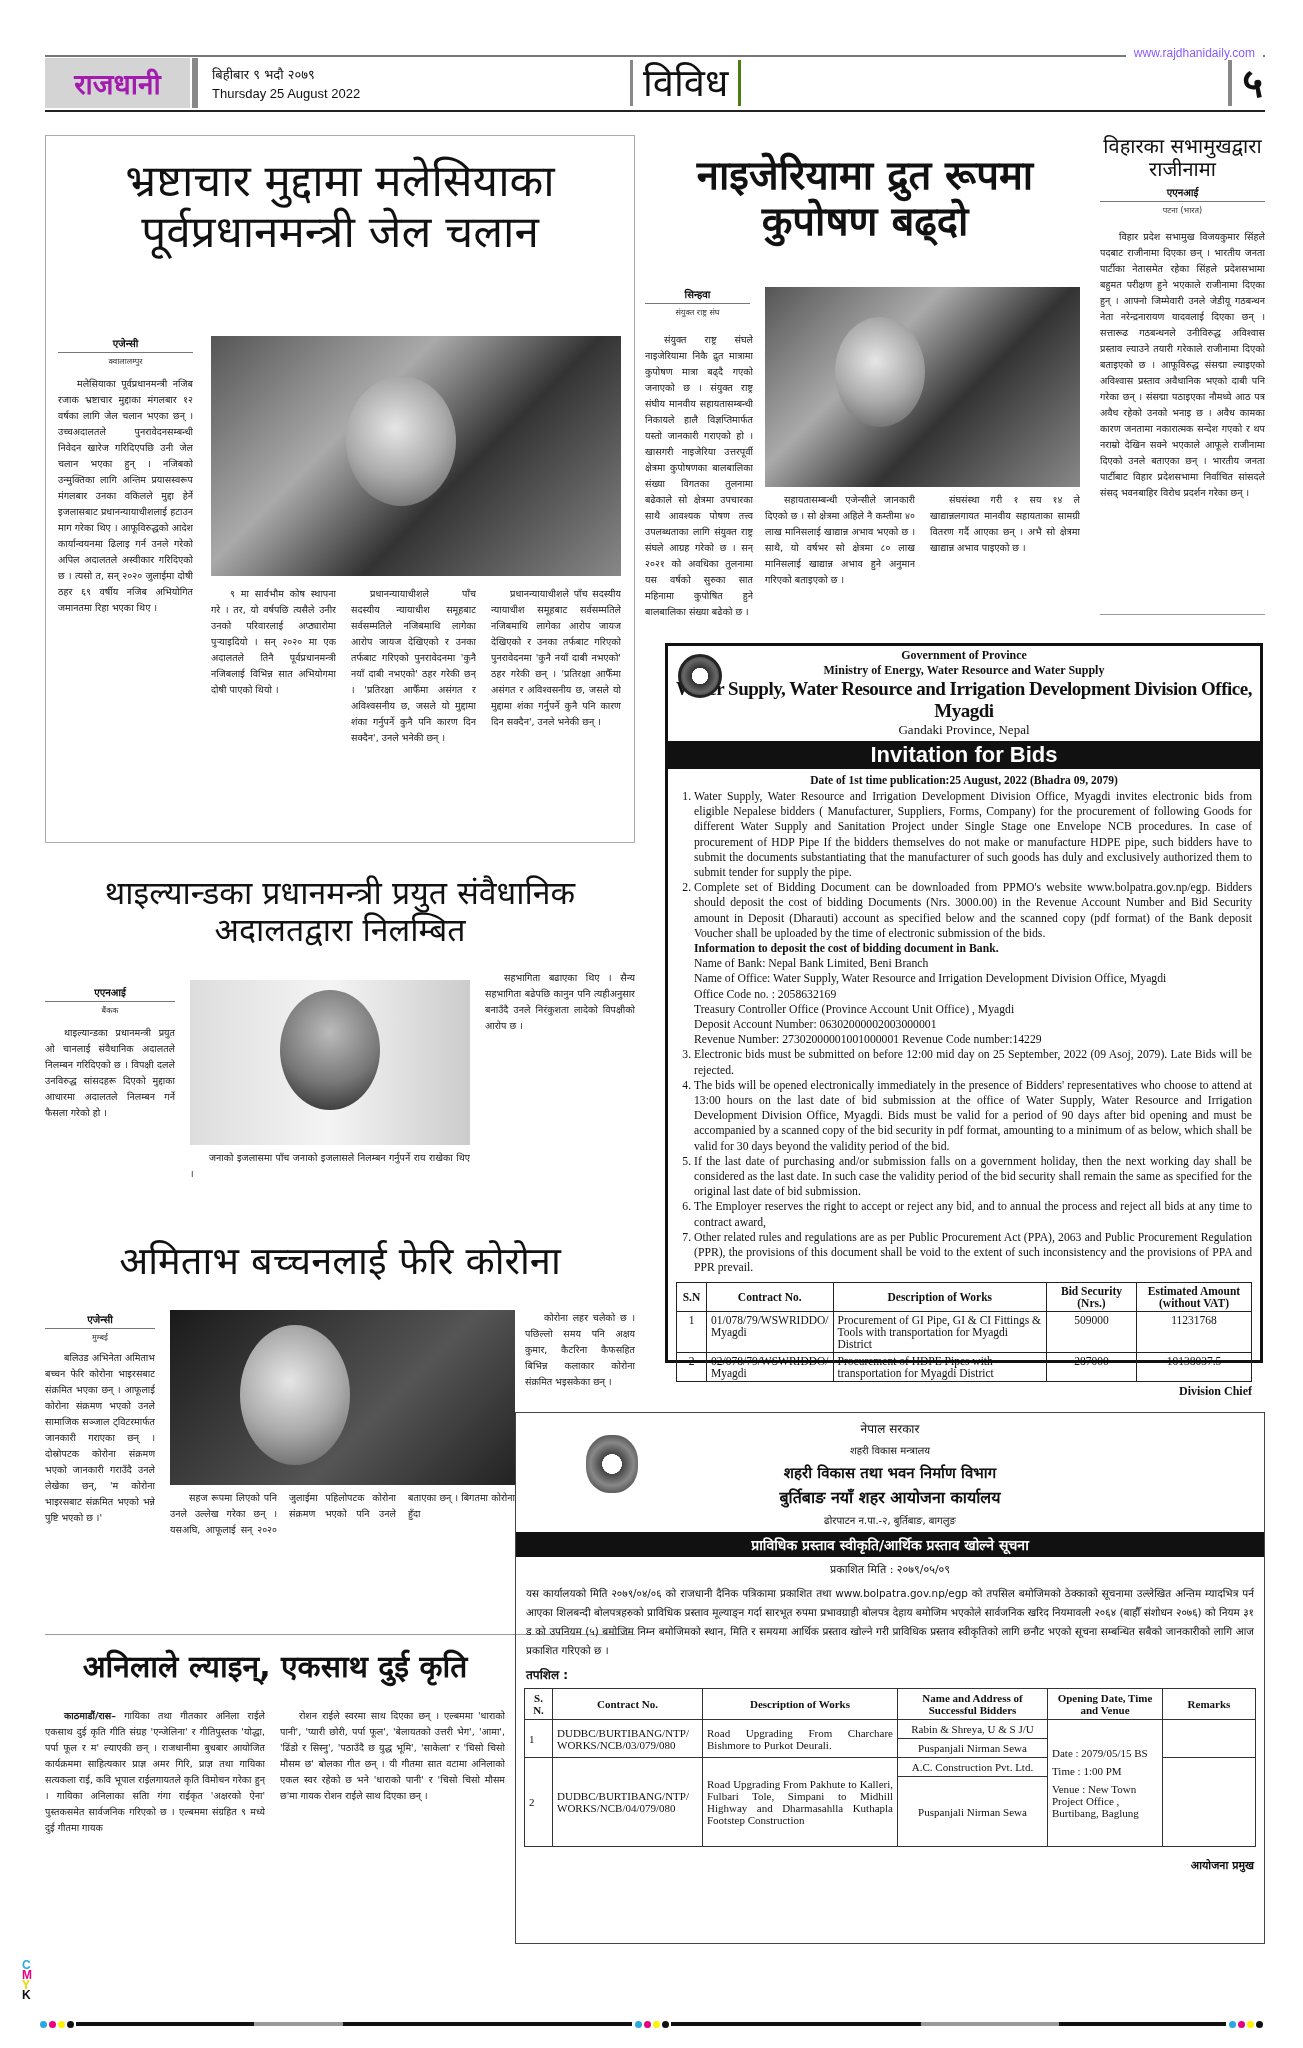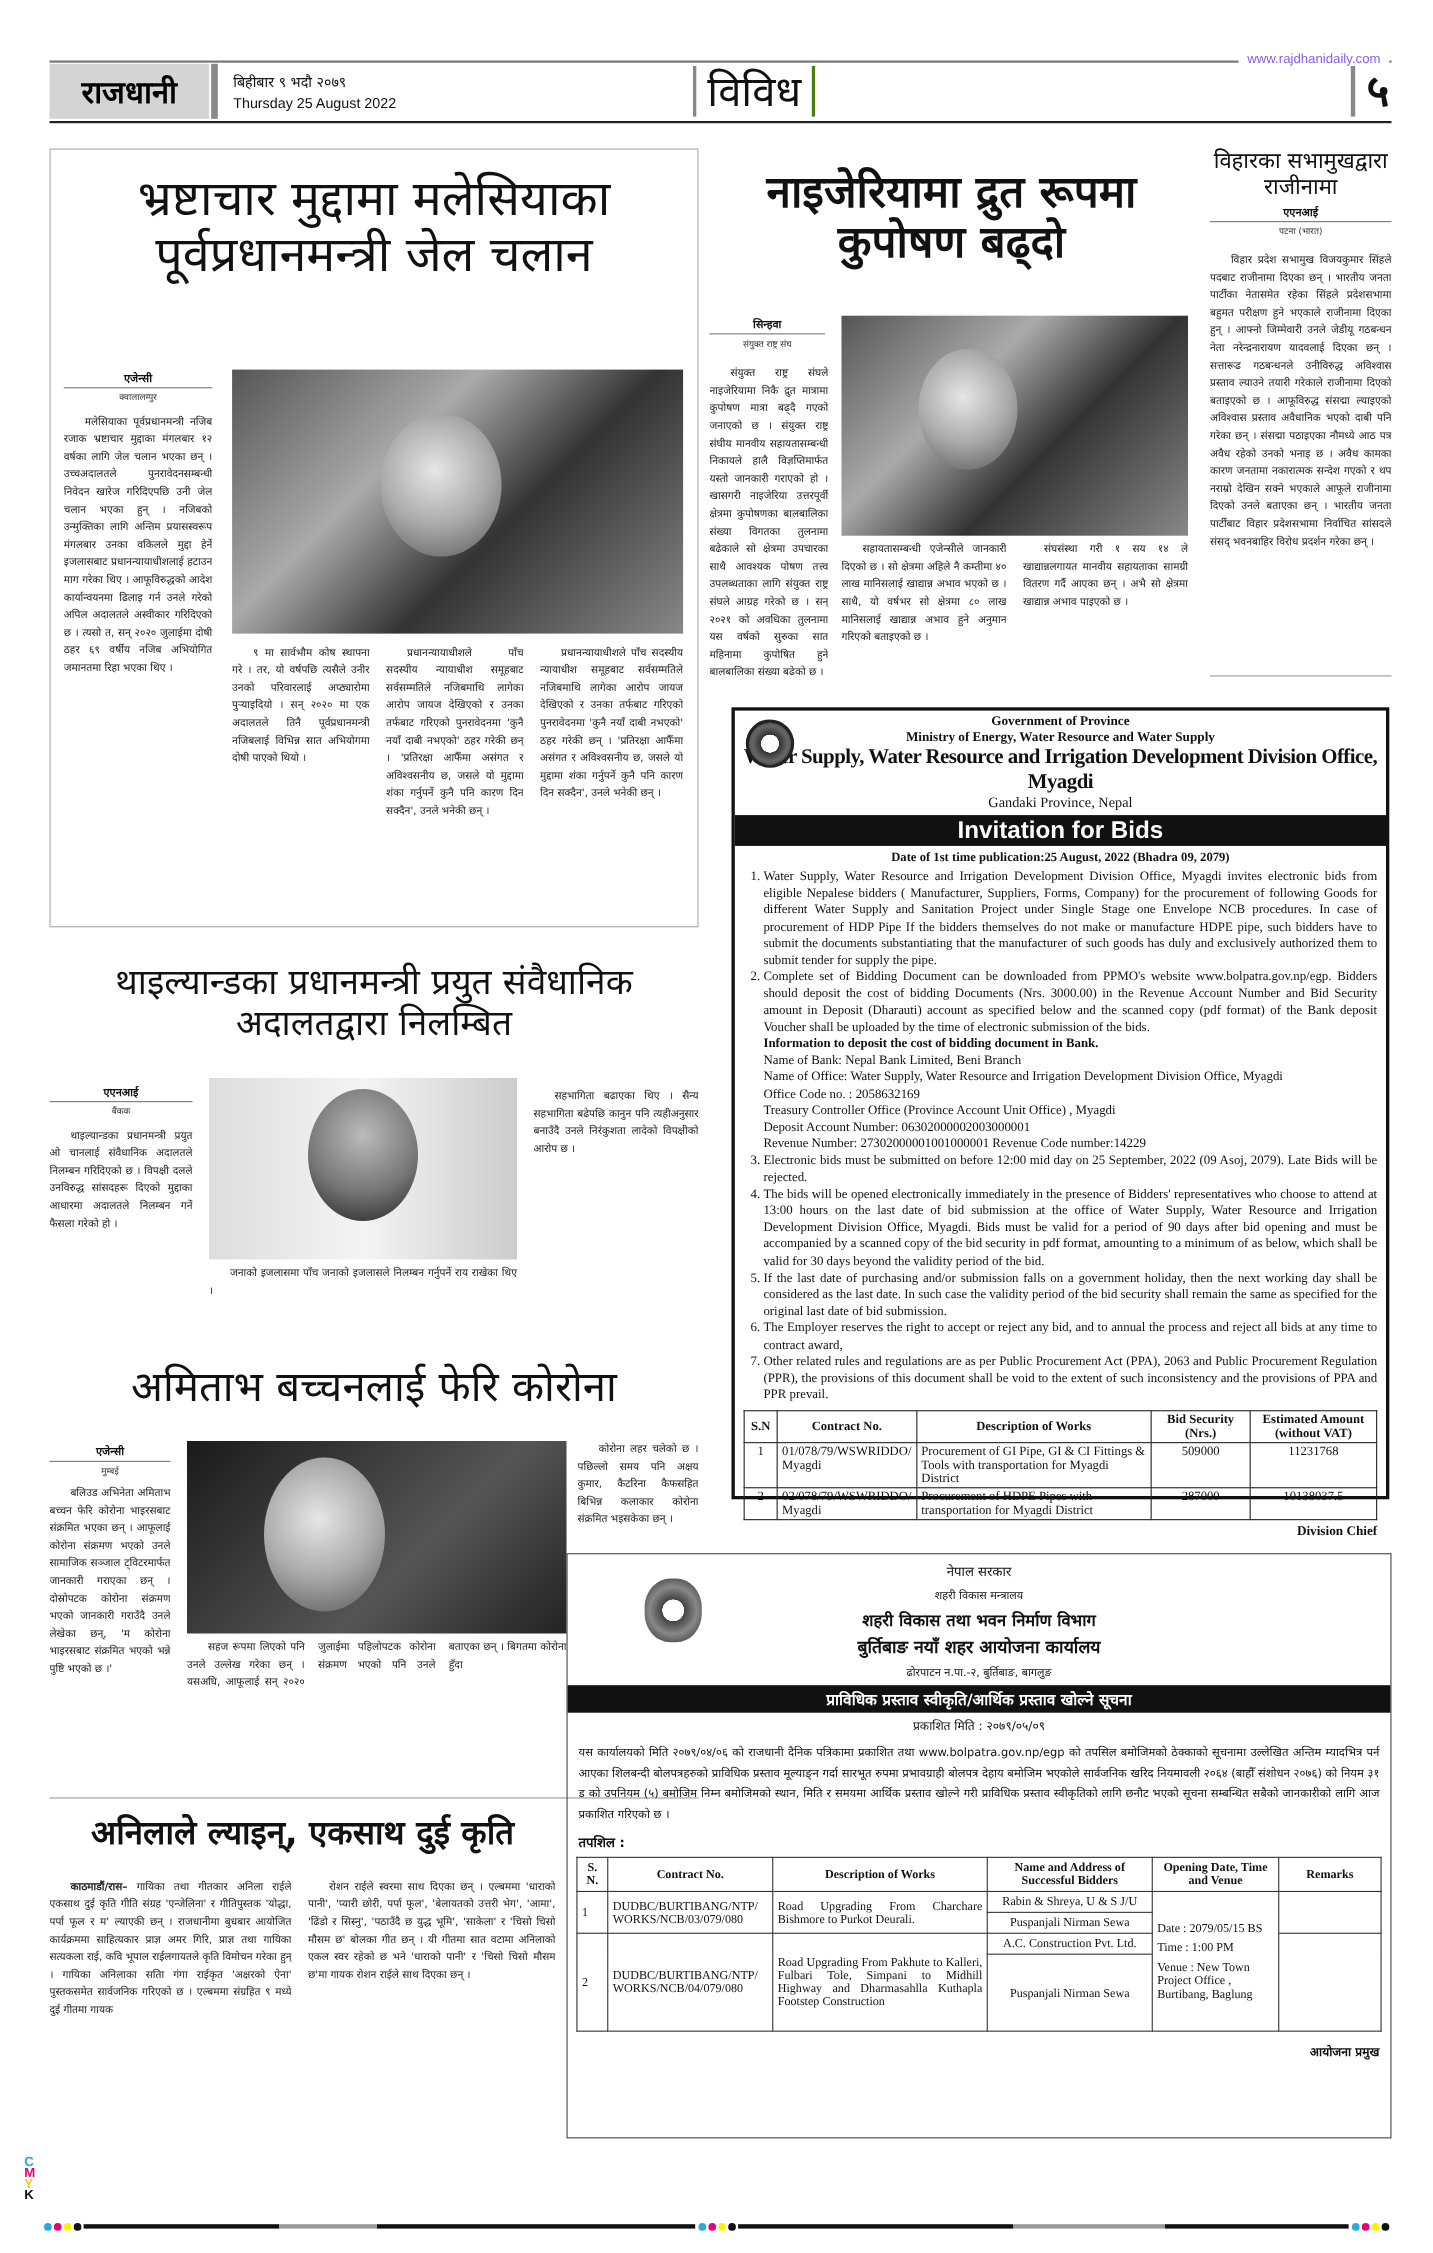--- a/index.html
+++ b/index.html
@@ -4,21 +4,21 @@
 <style>
   * { box-sizing: border-box; margin: 0; padding: 0; }
   html, body { width: 1303px; height: 2048px; background: #fff; overflow: hidden; }
   body { position: relative; font-family: "DejaVu Serif", serif; color: #111; }
   .abs { position: absolute; }
 
   
   .mast-top-line { left: 45px; top: 55px; width: 1220px; height: 2px; background: #777; }
   .mast-url { right: 40px; top: 46px; background: #fff; padding: 0 8px; font-family: "Liberation Sans", sans-serif; font-size: 12px; color: #8b5cf6; }
   .mast-bottom-line { left: 45px; top: 110px; width: 1220px; height: 2px; background: #222; }
-  .mast-logo { left: 45px; top: 58px; width: 145px; height: 50px; background: #d4d4d4; font-size: 28px; font-weight: bold; display:flex; align-items:center; justify-content:center; color:#000000; font-family: "DejaVu Sans", sans-serif; }
+  .mast-logo { left: 45px; top: 58px; width: 145px; height: 50px; background: #d4d4d4; font-size: 28px; font-weight: bold; display:flex; align-items:center; justify-content:center; color:#a21caf; font-family: "DejaVu Sans", sans-serif; }
   .mast-sep { left: 192px; top: 58px; width: 6px; height: 50px; background: #888; }
   .mast-date-np { left: 212px; top: 65px; font-size: 13px; font-family: "DejaVu Sans", sans-serif; }
   .mast-date-en { left: 212px; top: 86px; font-size: 13px; font-family: "Liberation Sans", sans-serif; }
   .mast-section { left: 630px; top: 60px; font-size: 38px; font-weight: normal; font-family: "DejaVu Sans", sans-serif; border-left: 3px solid #888; border-right: 3px solid #4d7c0f; padding: 0 10px; line-height: 46px; }
   .mast-page { right: 40px; top: 60px; font-size: 40px; font-weight: bold; font-family: "DejaVu Sans", sans-serif; border-left: 4px solid #888; padding-left: 10px; line-height: 46px; }
 
   .box { border: 1px solid #aaa; }
   .headline { font-family: "DejaVu Sans", sans-serif; text-align: center; color: #111; line-height: 1.15; }
   .byline { text-align: center; font-size: 10px; font-family: "DejaVu Sans", sans-serif; font-weight: bold; border-bottom: 1px solid #777; padding-bottom: 2px; }
   .dateline { text-align: center; font-size: 8px; font-family: "DejaVu Sans", sans-serif; color: #333; margin-top: 2px; }
@@ -140,21 +140,21 @@
   </div>
   <div class="abs col" style="left:0;top:150px;width:130px;height:190px;overflow:hidden;">
       <p>थाइल्यान्डका प्रधानमन्त्री प्रयुत ओ चानलाई संवैधानिक अदालतले निलम्बन गरिदिएको छ । विपक्षी दलले उनविरुद्ध सांसदहरू दिएको मुद्दाका आधारमा अदालतले निलम्बन गर्ने फैसला गरेको हो ।</p>
     </div>
   <div class="abs photo" style="left:145px;top:105px;width:280px;height:165px;background:linear-gradient(90deg,#ddd,#f4f4f4,#ccc);">
     <div class="photo-face" style="left:90px;top:10px;width:100px;height:120px;background:radial-gradient(circle at 50% 35%,#bbb 0%,#777 55%,#222 100%);"></div>
   </div>
   <div class="abs col" style="left:145px;top:275px;width:280px;height:65px;overflow:hidden;">
       <p>जनाको इजलासमा पाँच जनाको इजलासले निलम्बन गर्नुपर्ने राय राखेका थिए ।</p>
     </div>
-  <div class="abs col" style="left:440px;top:114px;width:150px;height:235px;overflow:hidden;">
+  <div class="abs col" style="left:440px;top:95px;width:150px;height:235px;overflow:hidden;">
       <p>सहभागिता बढाएका थिए । सैन्य सहभागिता बढेपछि कानुन पनि त्यहीअनुसार बनाउँदै उनले निरंकुशता लादेको विपक्षीको आरोप छ ।</p>
     </div>
 </div>
 
 <div class="abs" style="left:45px;top:1240px;width:590px;height:395px;border-bottom:1px solid #999;">
   <div class="headline" style="font-size:38px;">अमिताभ बच्चनलाई फेरि कोरोना</div>
   <div class="abs" style="left:0;top:72px;width:110px;">
     <div class="byline">एजेन्सी</div>
     <div class="dateline">मुम्बई</div>
   </div>

